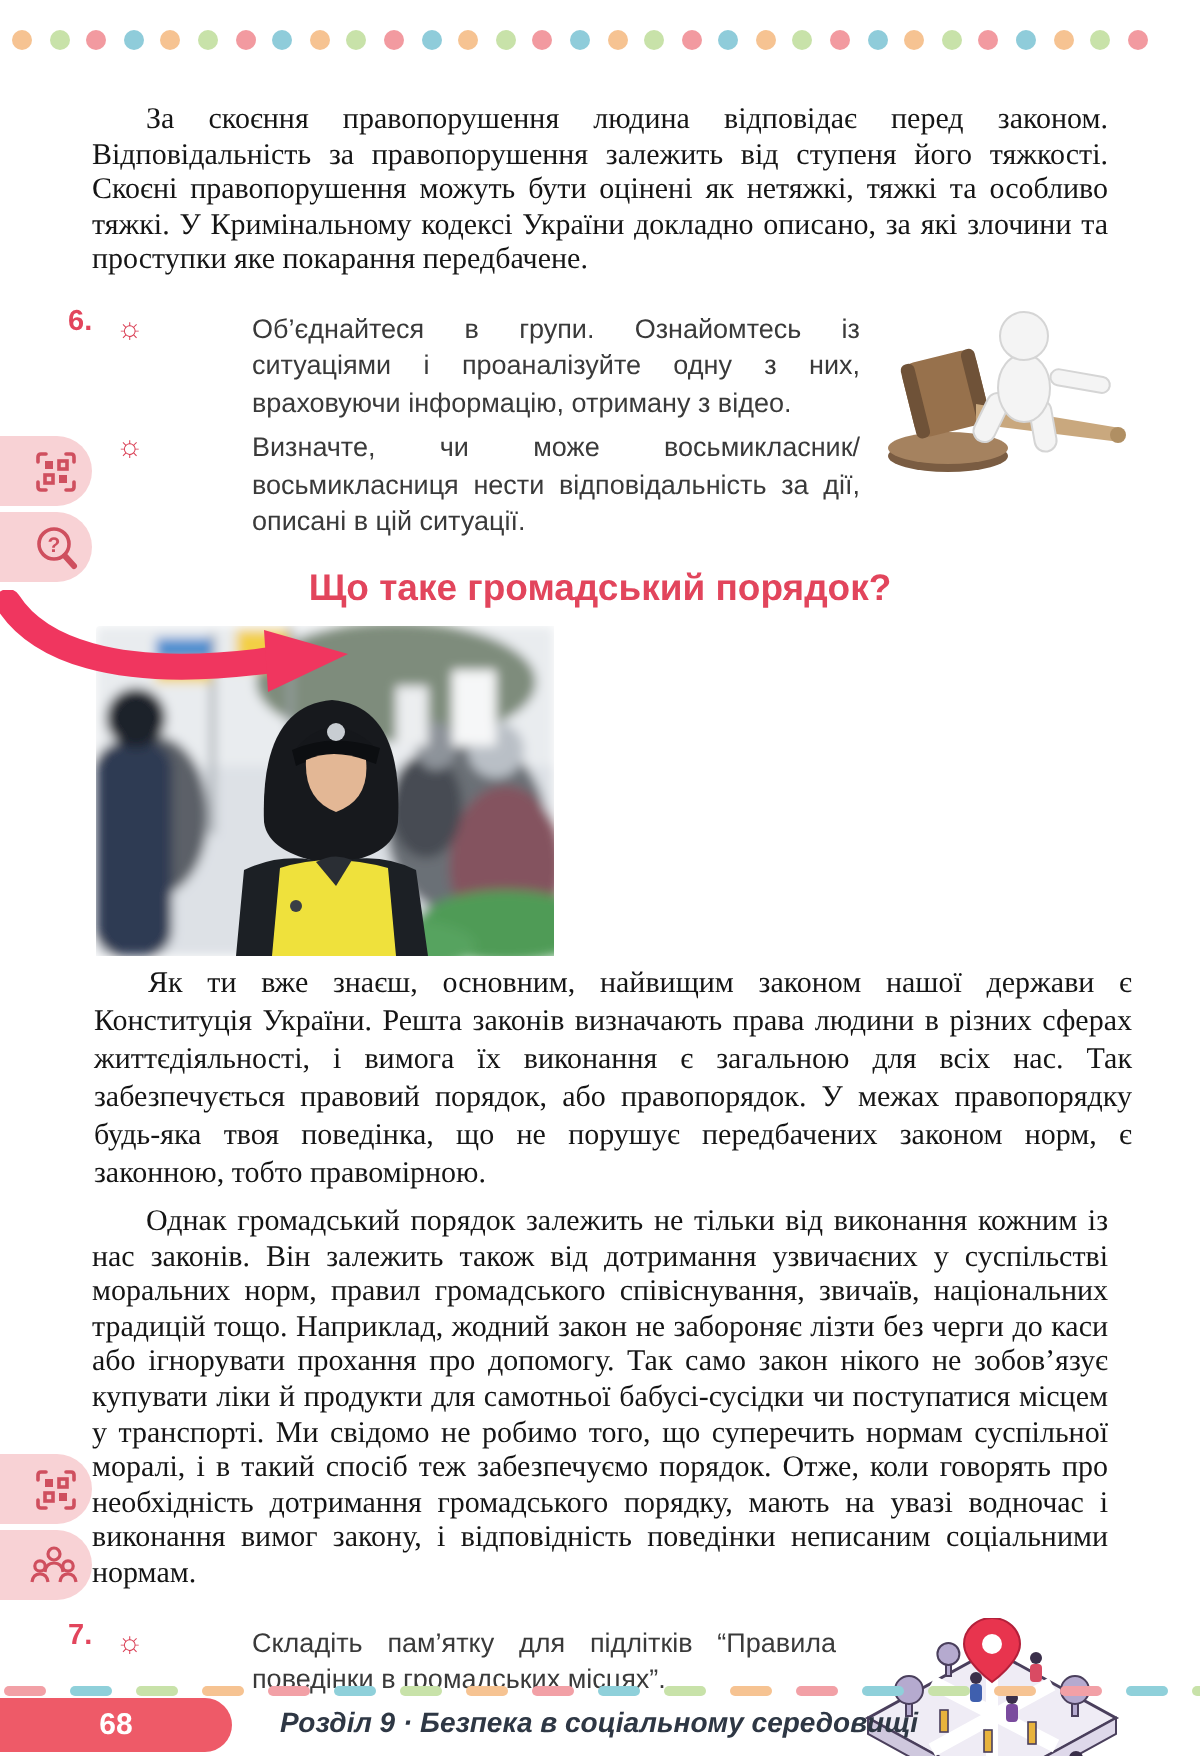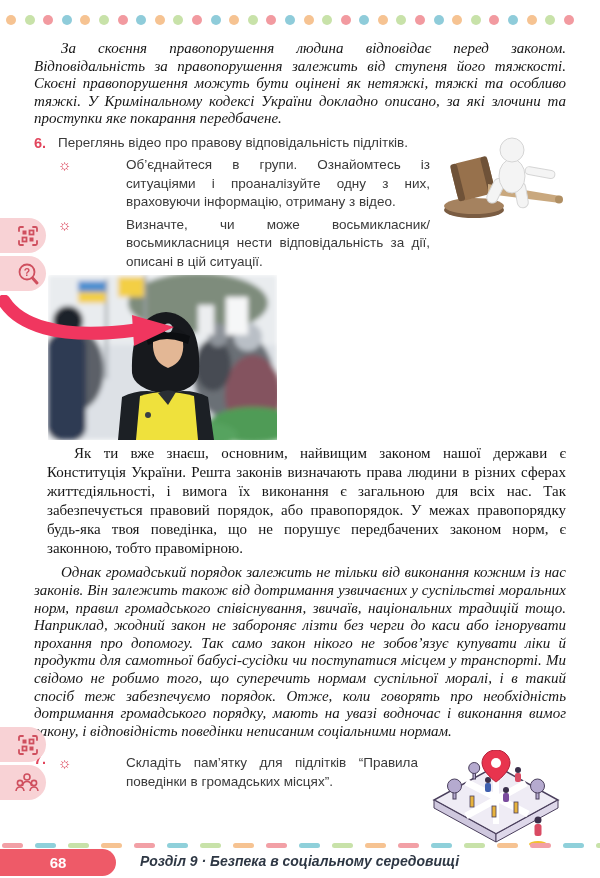--- a/index.html
+++ b/index.html
@@ -5,21 +5,21 @@
   html,body{margin:0;padding:0;background:#fff;}
   .page{position:relative;width:600px;height:878px;background:#ffffff;overflow:hidden;
         font-family:"Liberation Serif",serif;color:#151515;}
   
   .dots{position:absolute;top:15px;left:6px;right:0;height:11px;display:flex;gap:8.6px;}
   .dots span{width:10px;height:10px;border-radius:50%;flex:0 0 auto;}
   
   .content{position:absolute;top:40px;left:0;width:600px;padding:0 34px;box-sizing:border-box;}
   .sec-title{font-family:"Liberation Sans",sans-serif;font-weight:700;font-size:18.5px;
              text-align:center;margin:6px 0 8px 0;}
-  p.body{font-size:15px;line-height:17.6px;text-align:justify;margin:0;text-indent:27px;font-style:italic;}
+  p.body{font-size:15px;line-height:17.6px;text-align:justify;margin:12px;text-indent:27px;}
   p.body.p2{margin-bottom:8px;}
   
   .task{display:flex;align-items:flex-start;font-family:"Liberation Sans",sans-serif;
         font-size:13.5px;line-height:18.5px;color:#3a3a3a;margin-top:6px;}
   .task-num{font-weight:700;font-size:14.5px;width:24px;flex:0 0 auto;padding-top:0;}
   .task-body{flex:1 1 auto;}
   .task-text{text-align:justify;}
   .bullet-row{display:flex;margin-top:4px;}
   .bullet-glyph{width:20px;flex:0 0 auto;font-size:15px;line-height:18px;font-weight:700;}
   .bullet-text{flex:1;text-align:justify;margin-left:48px;}
@@ -83,21 +83,20 @@
       <span style="background: rgb(200, 226, 169);"></span>
       <span style="background: rgb(242, 154, 160);"></span>
     </div>
 
   <div class="content">
     <p class="body">За скоєння правопорушення людина відповідає перед законом. Відповідальність за правопорушення залежить від ступеня його тяжкості. Скоєні правопорушення можуть бути оцінені як нетяжкі, тяжкі та особливо тяжкі. У Кримінальному кодексі України докладно описано, за які злочини та проступки яке покарання передбачене.</p>
 
     <div class="task">
       <div class="task-num" style="color:#e2455c">6.</div>
       <div class="task-body">
-        <div class="task-text">Переглянь відео про правову відповідальність підлітків.</div>
         <div class="bullet-row">
           <div class="bullet-glyph" style="color:#d93c52">☼</div>
           <div class="bullet-text">Об’єднайтеся в групи. Ознайомтесь із ситуаціями і проаналізуйте одну з них, враховуючи інформацію, отриману з відео.</div>
         </div>
         <div class="bullet-row">
           <div class="bullet-glyph" style="color:#d93c52">☼</div>
           <div class="bullet-text">Визначте, чи може восьмикласник/восьмикласниця нести відповідальність за дії, описані в цій ситуації.</div>
         </div>
       </div>
       <div class="task-illu">
@@ -115,20 +114,21 @@
             <rect x="88" y="32" width="30" height="8" rx="4" transform="rotate(10 88 32)"></rect>
             <rect x="52" y="44" width="11" height="26" rx="5.5" transform="rotate(26 58 57)"></rect>
             <rect x="78" y="48" width="11" height="26" rx="5.5" transform="rotate(-10 83 61)"></rect>
             <ellipse cx="74" cy="42" rx="13" ry="17"></ellipse>
             <circle cx="74" cy="16" r="12"></circle>
           </g>
         </svg>
       </div>
     </div>
 
+    <h2 class="sec-title" style="color:#e2455c;margin-top:12px">Що таке громадський порядок?</h2>
 
     <div class="photo-row">
       <div class="photo">
         <svg width="229" height="165" viewBox="0 0 229 165">
           <defs>
               <filter id="blurf" x="-10%" y="-10%" width="120%" height="120%">
                 <feGaussianBlur stdDeviation="2.6"></feGaussianBlur>
               </filter>
             </defs>
           <g filter="url(#blurf)">

